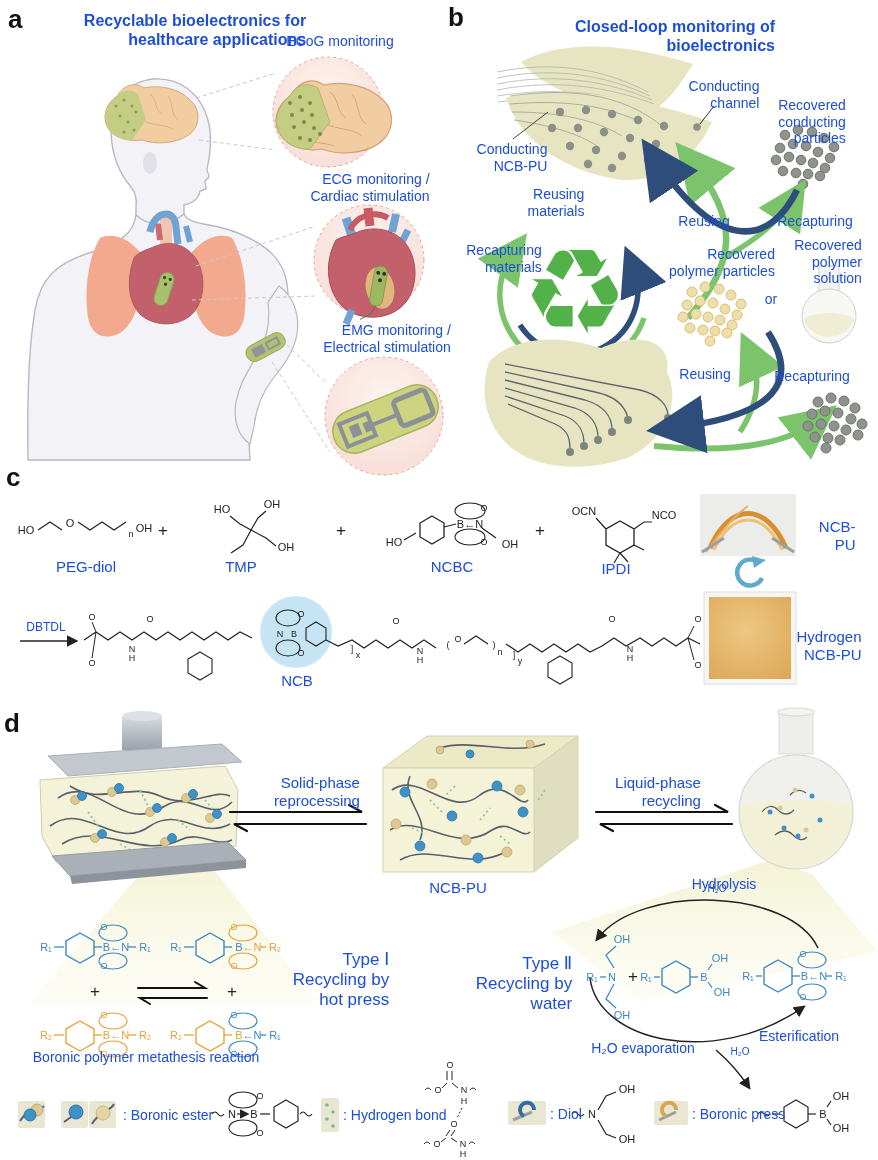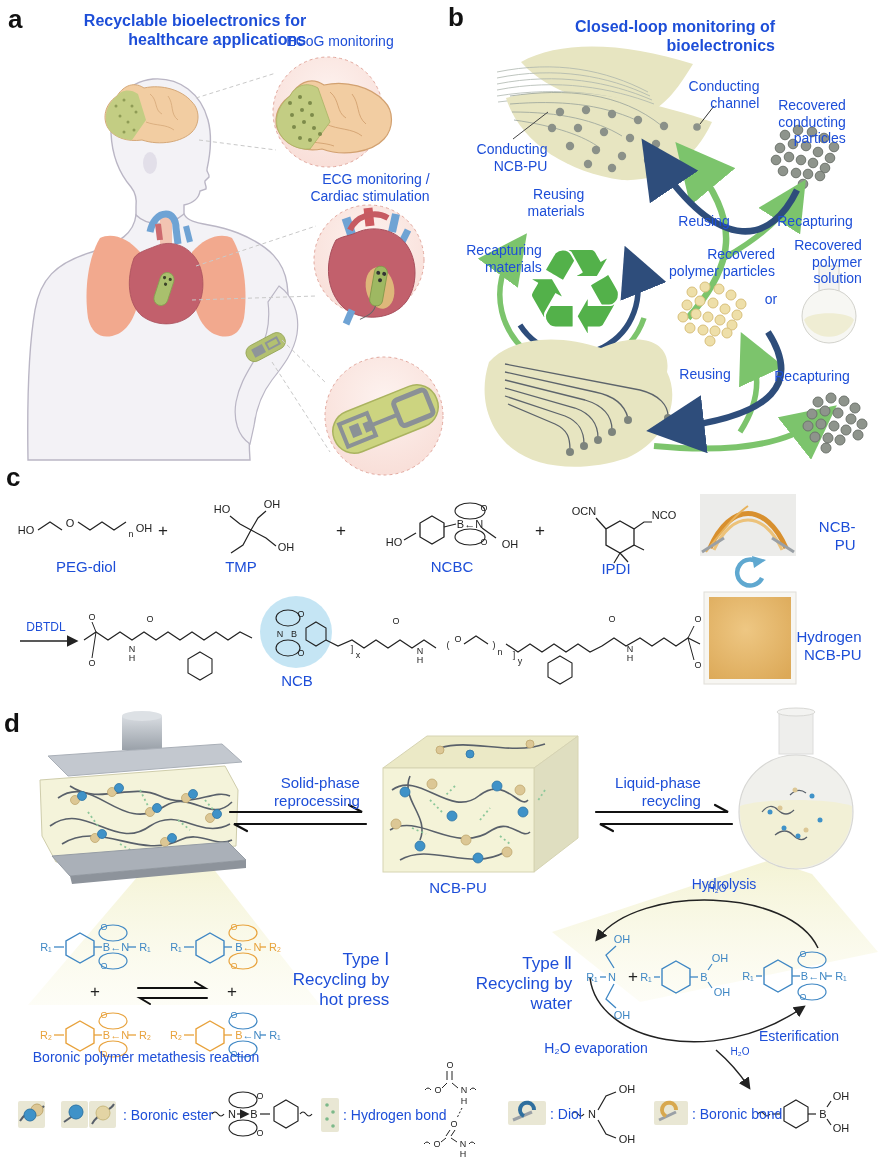--- a/index.html
+++ b/index.html
@@ -772,20 +772,22 @@
 <div class="tag" style="left:8px;top:6px">a</div>
 <div class="tag" style="left:448px;top:4px">b</div>
 <div class="tag" style="left:6px;top:464px">c</div>
 <div class="tag" style="left:4px;top:710px">d</div>
 
 <div class="lbl ttl" style="left:195px;top:12px">Recyclable bioelectronics for
 healthcare applications</div>
 <div class="lbl" style="left:340px;top:33px">ECoG monitoring</div>
 <div class="lbl" style="left:370px;top:171px">ECG monitoring /
 Cardiac stimulation</div>
+<div class="lbl" style="left:387px;top:322px">EMG monitoring /
+Electrical stimulation</div>
 
 <div class="lbl ttl" style="left:672px;top:18px">Closed-loop monitoring of bioelectronics</div>
 <div class="lbl" style="left:724px;top:78px">Conducting
 channel</div>
 <div class="lbl" style="left:812px;top:97px">Recovered
 conducting particles</div>
 <div class="lbl" style="left:512px;top:141px">Conducting
 NCB-PU</div>
 <div class="lbl" style="left:556px;top:186px">Reusing
 materials</div>
@@ -823,24 +825,24 @@
 <div class="lbl big" style="left:341px;top:950px">Type Ⅰ
 Recycling by
 hot press</div>
 <div class="lbl big" style="left:524px;top:954px">Type Ⅱ
 Recycling by
 water</div>
 <div class="lbl" style="left:146px;top:1049px">Boronic polymer metathesis reaction</div>
 <div class="lbl" style="left:724px;top:876px">Hydrolysis</div>
 <div class="lbl" style="left:799px;top:1028px">Esterification</div>
 <div class="lbl s13" style="left:717px;top:883px">H₂O</div>
-<div class="lbl" style="left:596px;top:1040px">H₂O evaporation</div>
+<div class="lbl" style="left:643px;top:1040px">H₂O evaporation</div>
 <div class="lbl s13" style="left:740px;top:1046px">H₂O</div>
 <div class="plus" style="left:95px;top:992px">+</div>
 <div class="plus" style="left:232px;top:992px">+</div>
 <div class="plus" style="left:633px;top:977px">+</div>
 
 <div class="lbl" style="left:123px;top:1107px;transform:none">: Boronic ester</div>
 <div class="lbl" style="left:343px;top:1107px;transform:none">: Hydrogen bond</div>
 <div class="lbl" style="left:550px;top:1106px;transform:none">: Diol</div>
-<div class="lbl" style="left:692px;top:1106px;transform:none">: Boronic bond</div>
+<div class="lbl" style="left:692px;top:1106px;transform:none">: Boronic press</div>
 
 </div>
 
 </body></html>

